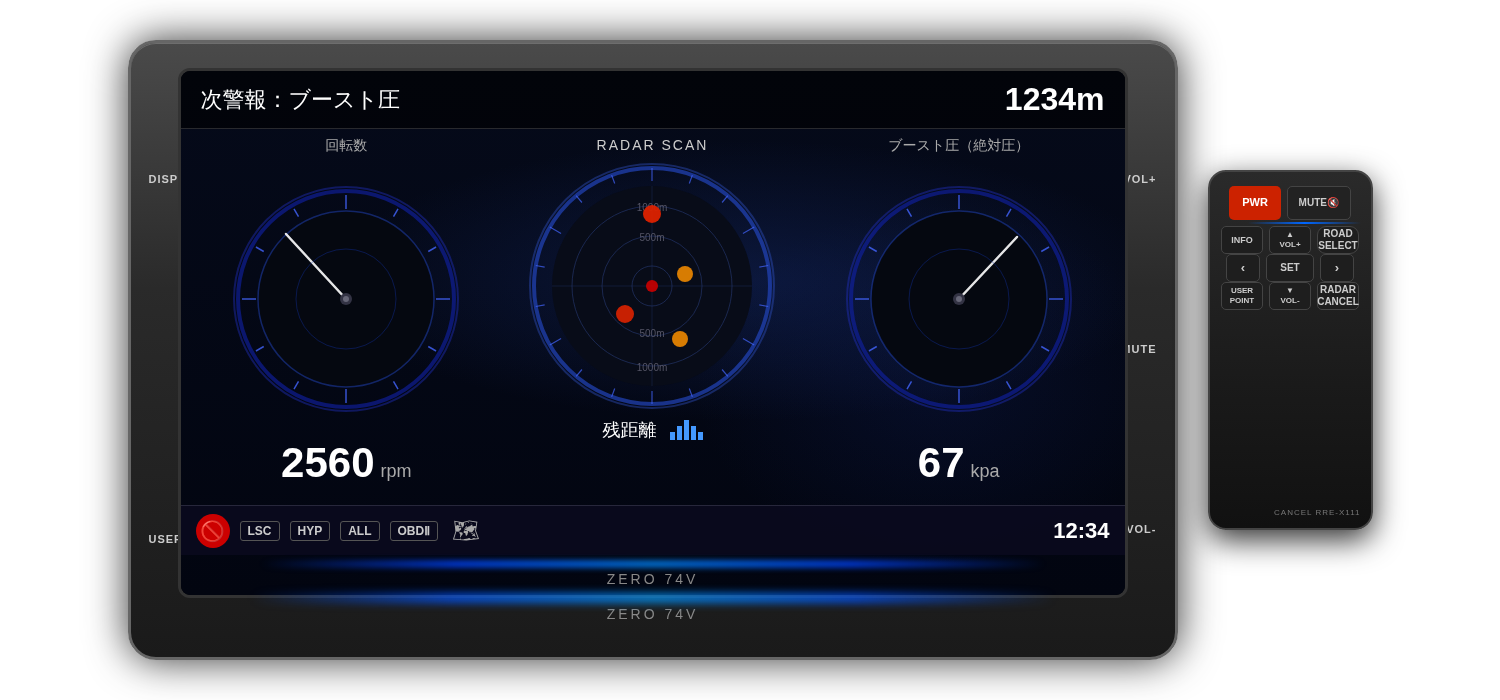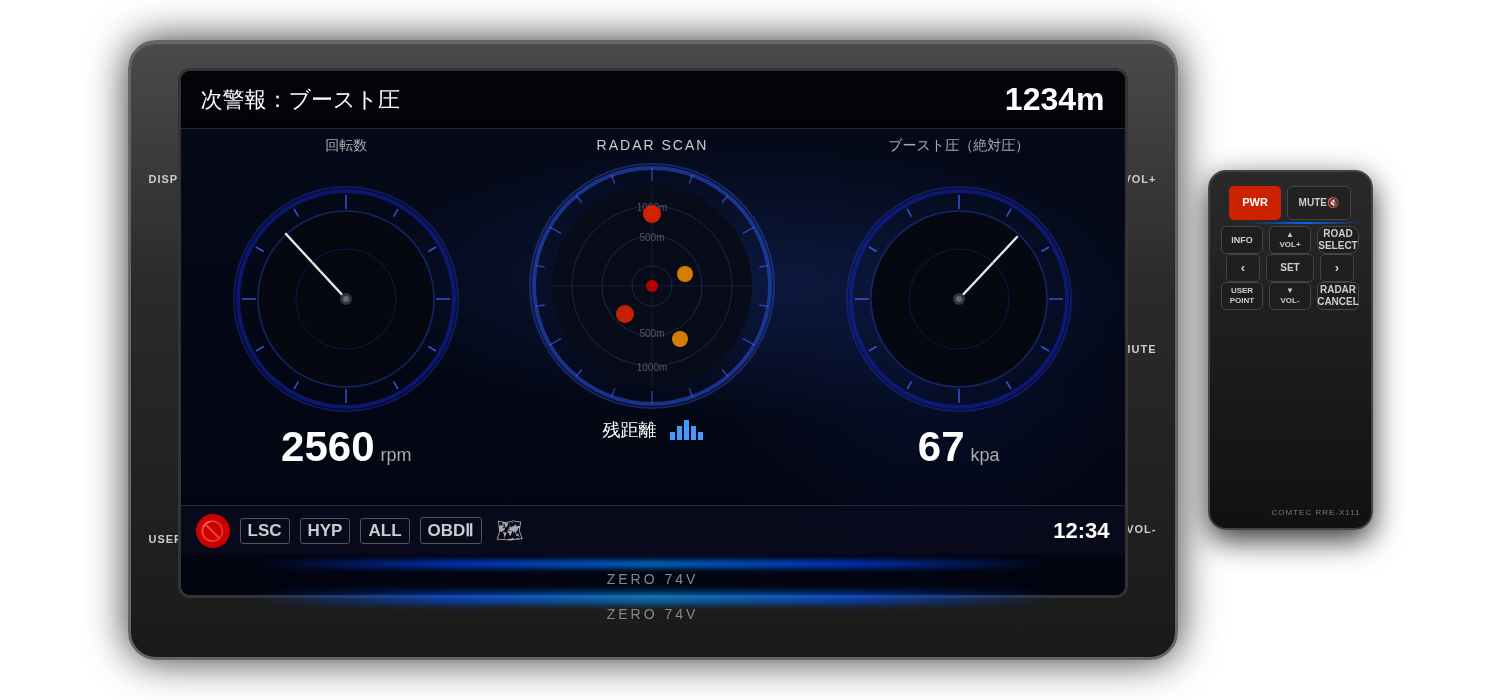--- a/index.html
+++ b/index.html
@@ -129,21 +129,21 @@
     .gauge-svg {
       width: 240px;
       height: 240px;
     }
 
     
     .gauge-reading {
       display: flex;
       align-items: baseline;
       gap: 6px;
-      margin-top: 4px;
+      margin-top: 20px;
     }
     .gauge-value {
       color: #fff;
       font-size: 42px;
       font-weight: bold;
     }
     .gauge-unit {
       color: #aaa;
       font-size: 18px;
     }
@@ -212,21 +212,21 @@
       height: 36px;
       border-radius: 4px;
       display: flex;
       align-items: center;
       justify-content: center;
       font-size: 18px;
     }
 
     .status-badge {
       color: #ccc;
-      font-size: 17px;
+      font-size: 12px;
       font-weight: bold;
       border: 1px solid #555;
       padding: 2px 7px;
       border-radius: 3px;
     }
 
     .status-time {
       margin-left: auto;
       color: #fff;
       font-size: 22px;
@@ -532,17 +532,17 @@
       <div class="remote-btn btn-set">SET</div>
       <div class="remote-btn btn-nav">›</div>
     </div>
 
     <div class="remote-row">
       <div class="remote-btn btn-small" style="font-size:8px;">USER<br>POINT</div>
       <div class="remote-btn btn-small" style="font-size:8px;">▼<br>VOL-</div>
       <div class="remote-btn btn-small" style="font-size:10px;">RADAR<br>CANCEL</div>
     </div>
 
-    <div class="remote-brand">COMTEC
+    <div class="remote-brand">CANCEL
 RRE-X111</div>
   </div>
 
 </div>
 
 </body></html>

